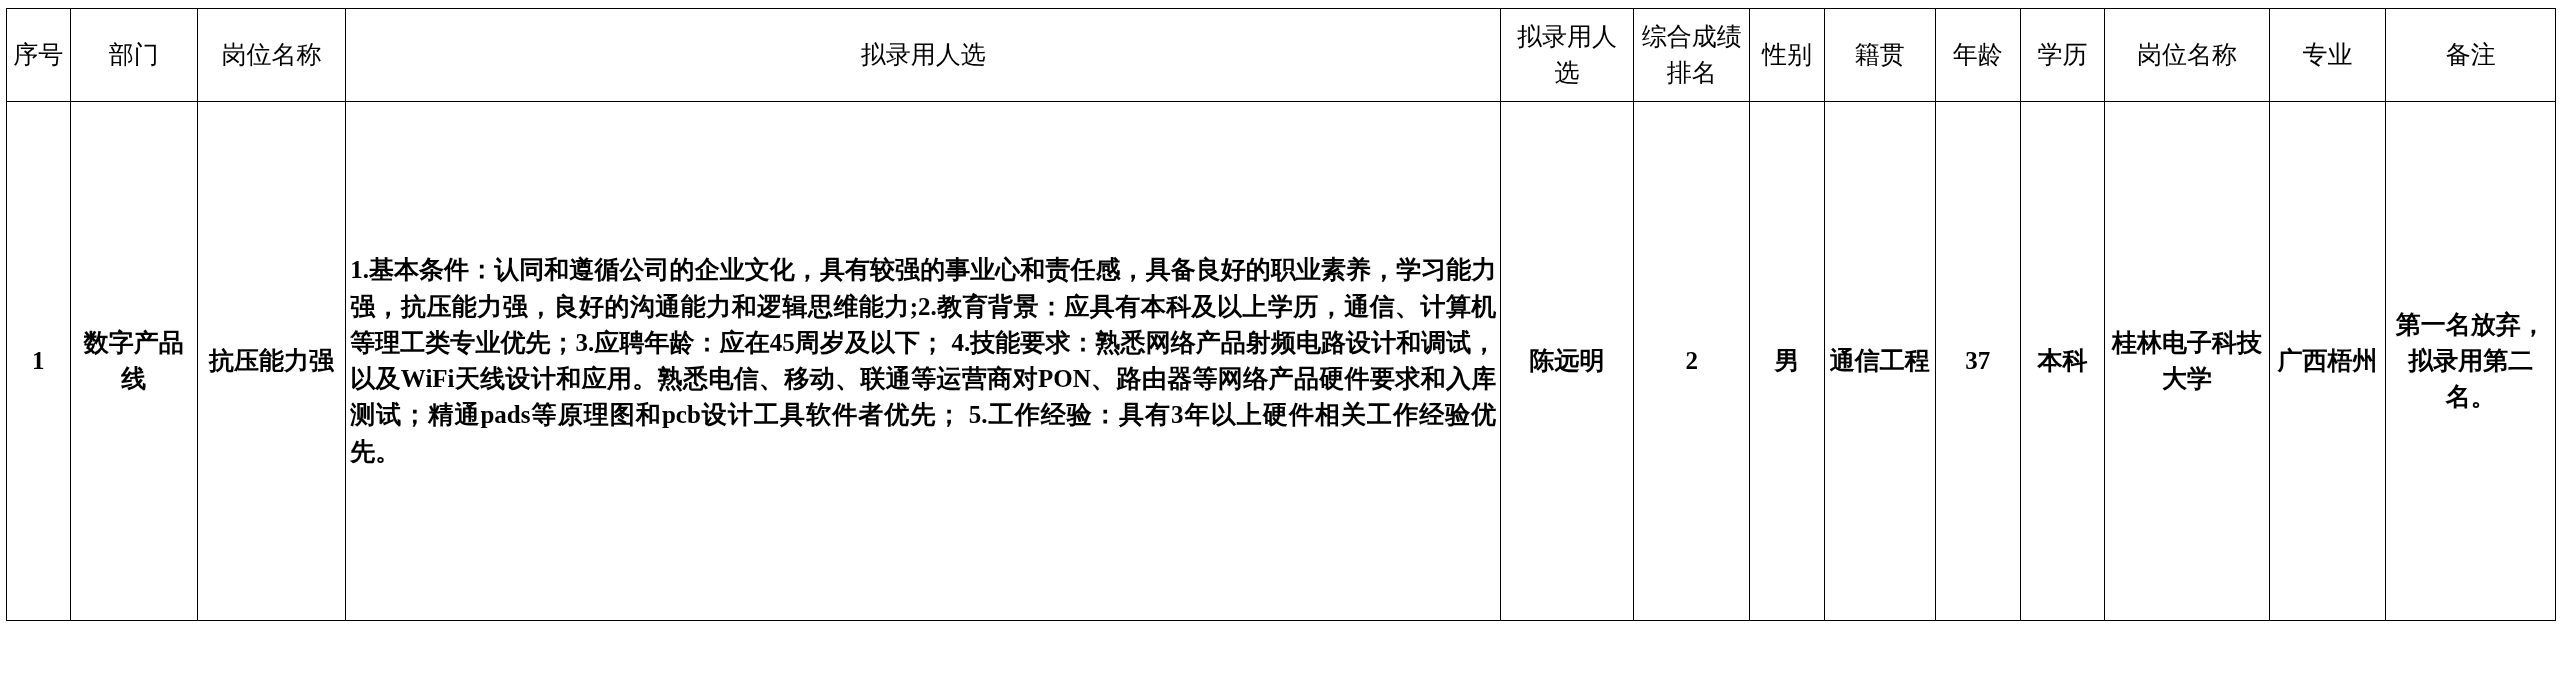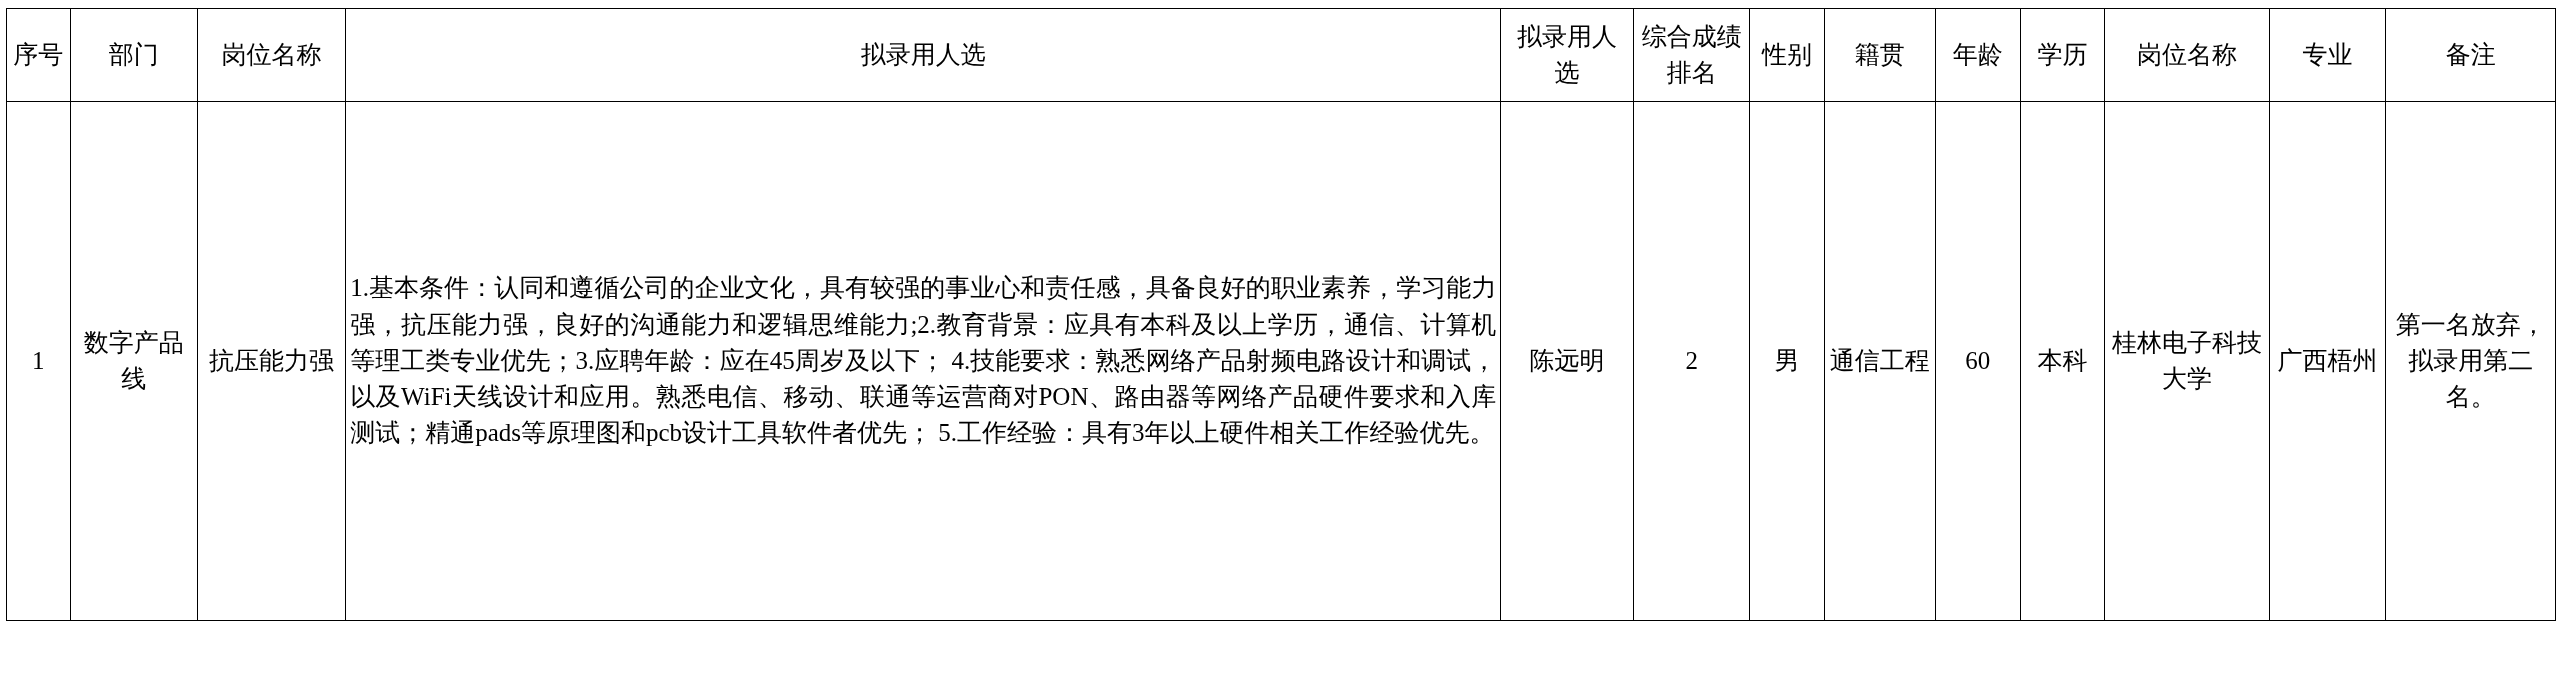--- a/index.html
+++ b/index.html
@@ -37,20 +37,21 @@
   
   tr.head td {
     height: 84px;
   }
   .vert2 {
     line-height: 1.35;
   }
   
   tr.body td {
     height: 510px;
+    font-weight: bold;
   }
   td.req {
     text-align: left;
     vertical-align: top;
     padding: 18px 16px 10px 20px;
     line-height: 2.25;
     font-size: 25px;
   }
   td.req p {
     margin: 0;
@@ -150,21 +151,21 @@
       <td>
         <span>2</span>
       </td>
       <td>
         <span>男</span>
       </td>
       <td>
         <span>通信工程</span>
       </td>
       <td>
-        <span>60</span>
+        <span>37</span>
       </td>
       <td>
         <span>本科</span>
       </td>
       <td>
         <span>桂林电子科技大学</span>
       </td>
       <td>
         <span>广西梧州</span>
       </td>

